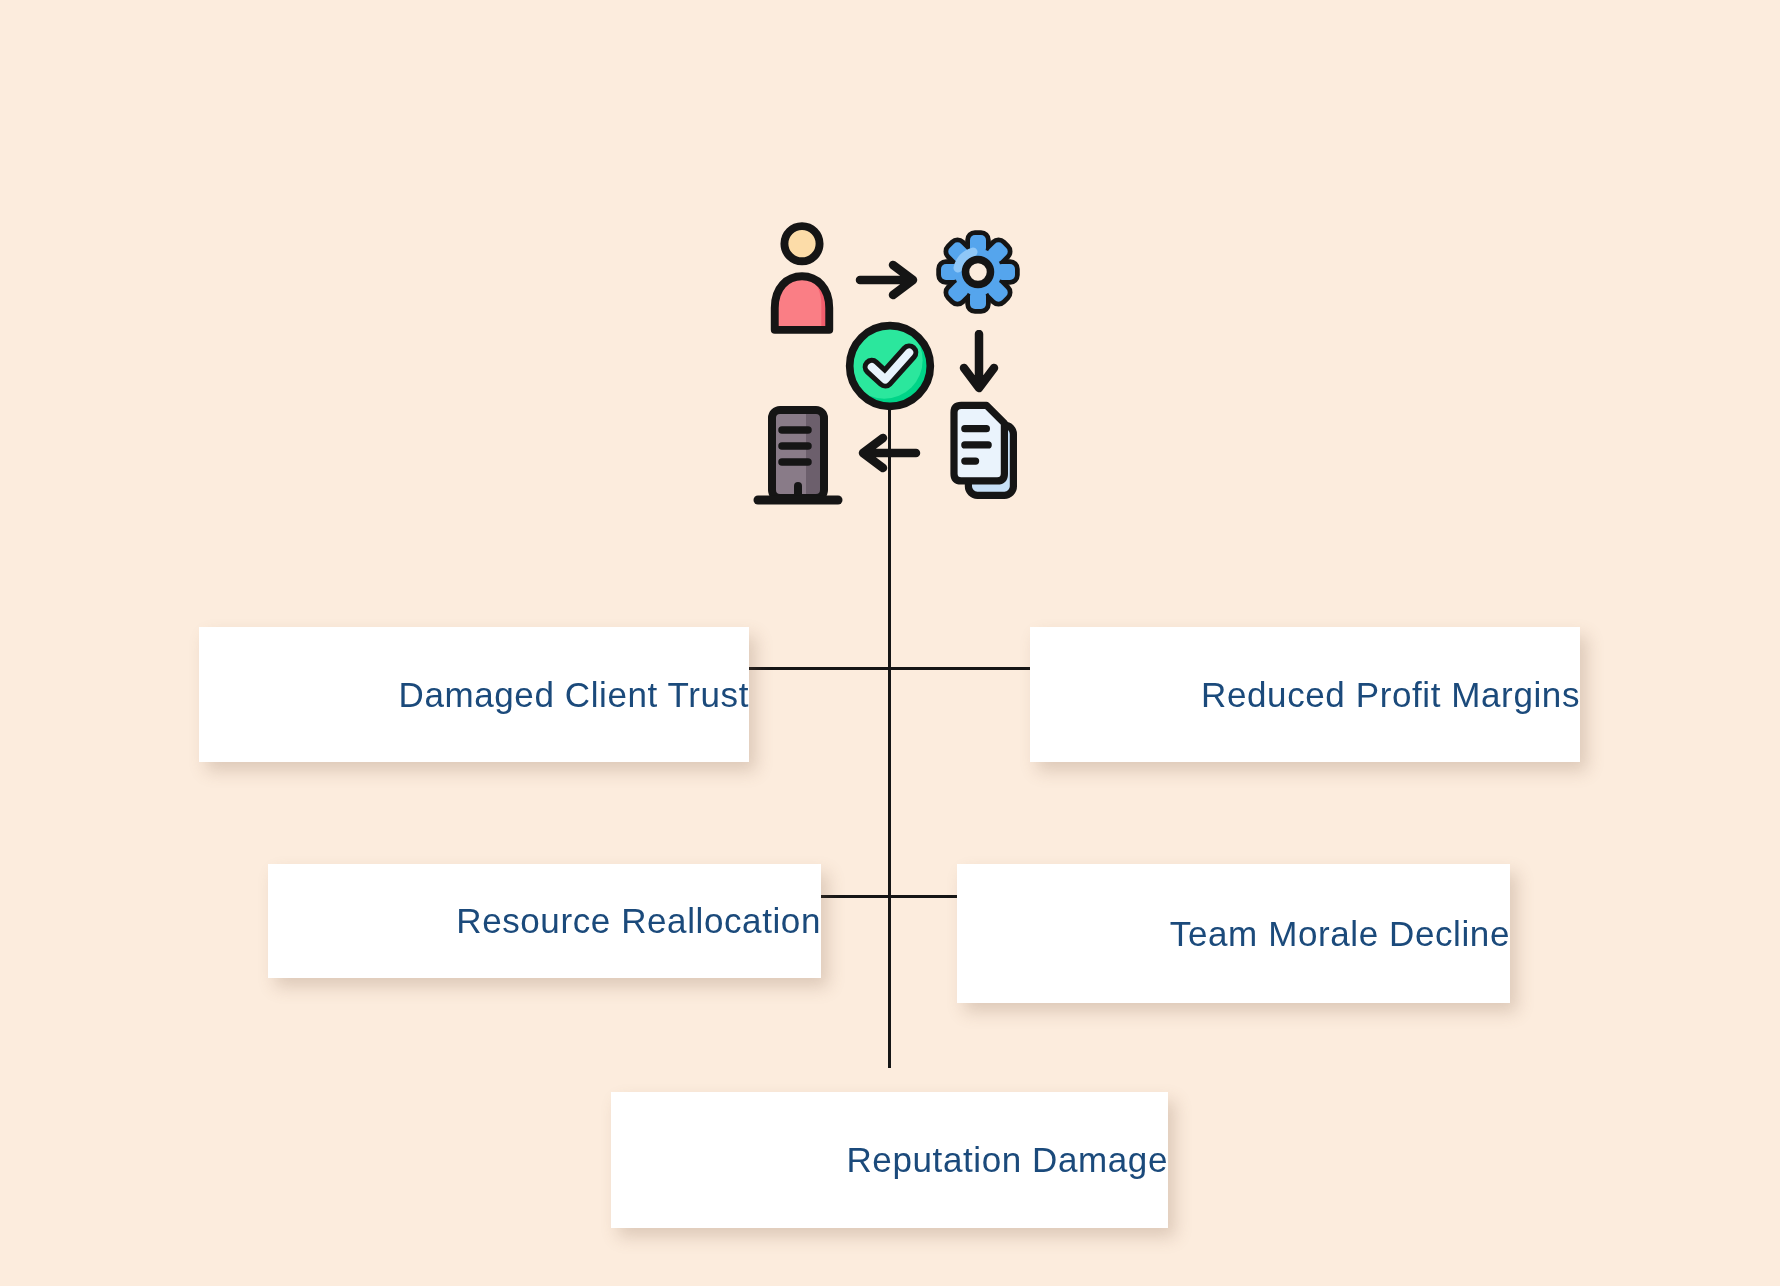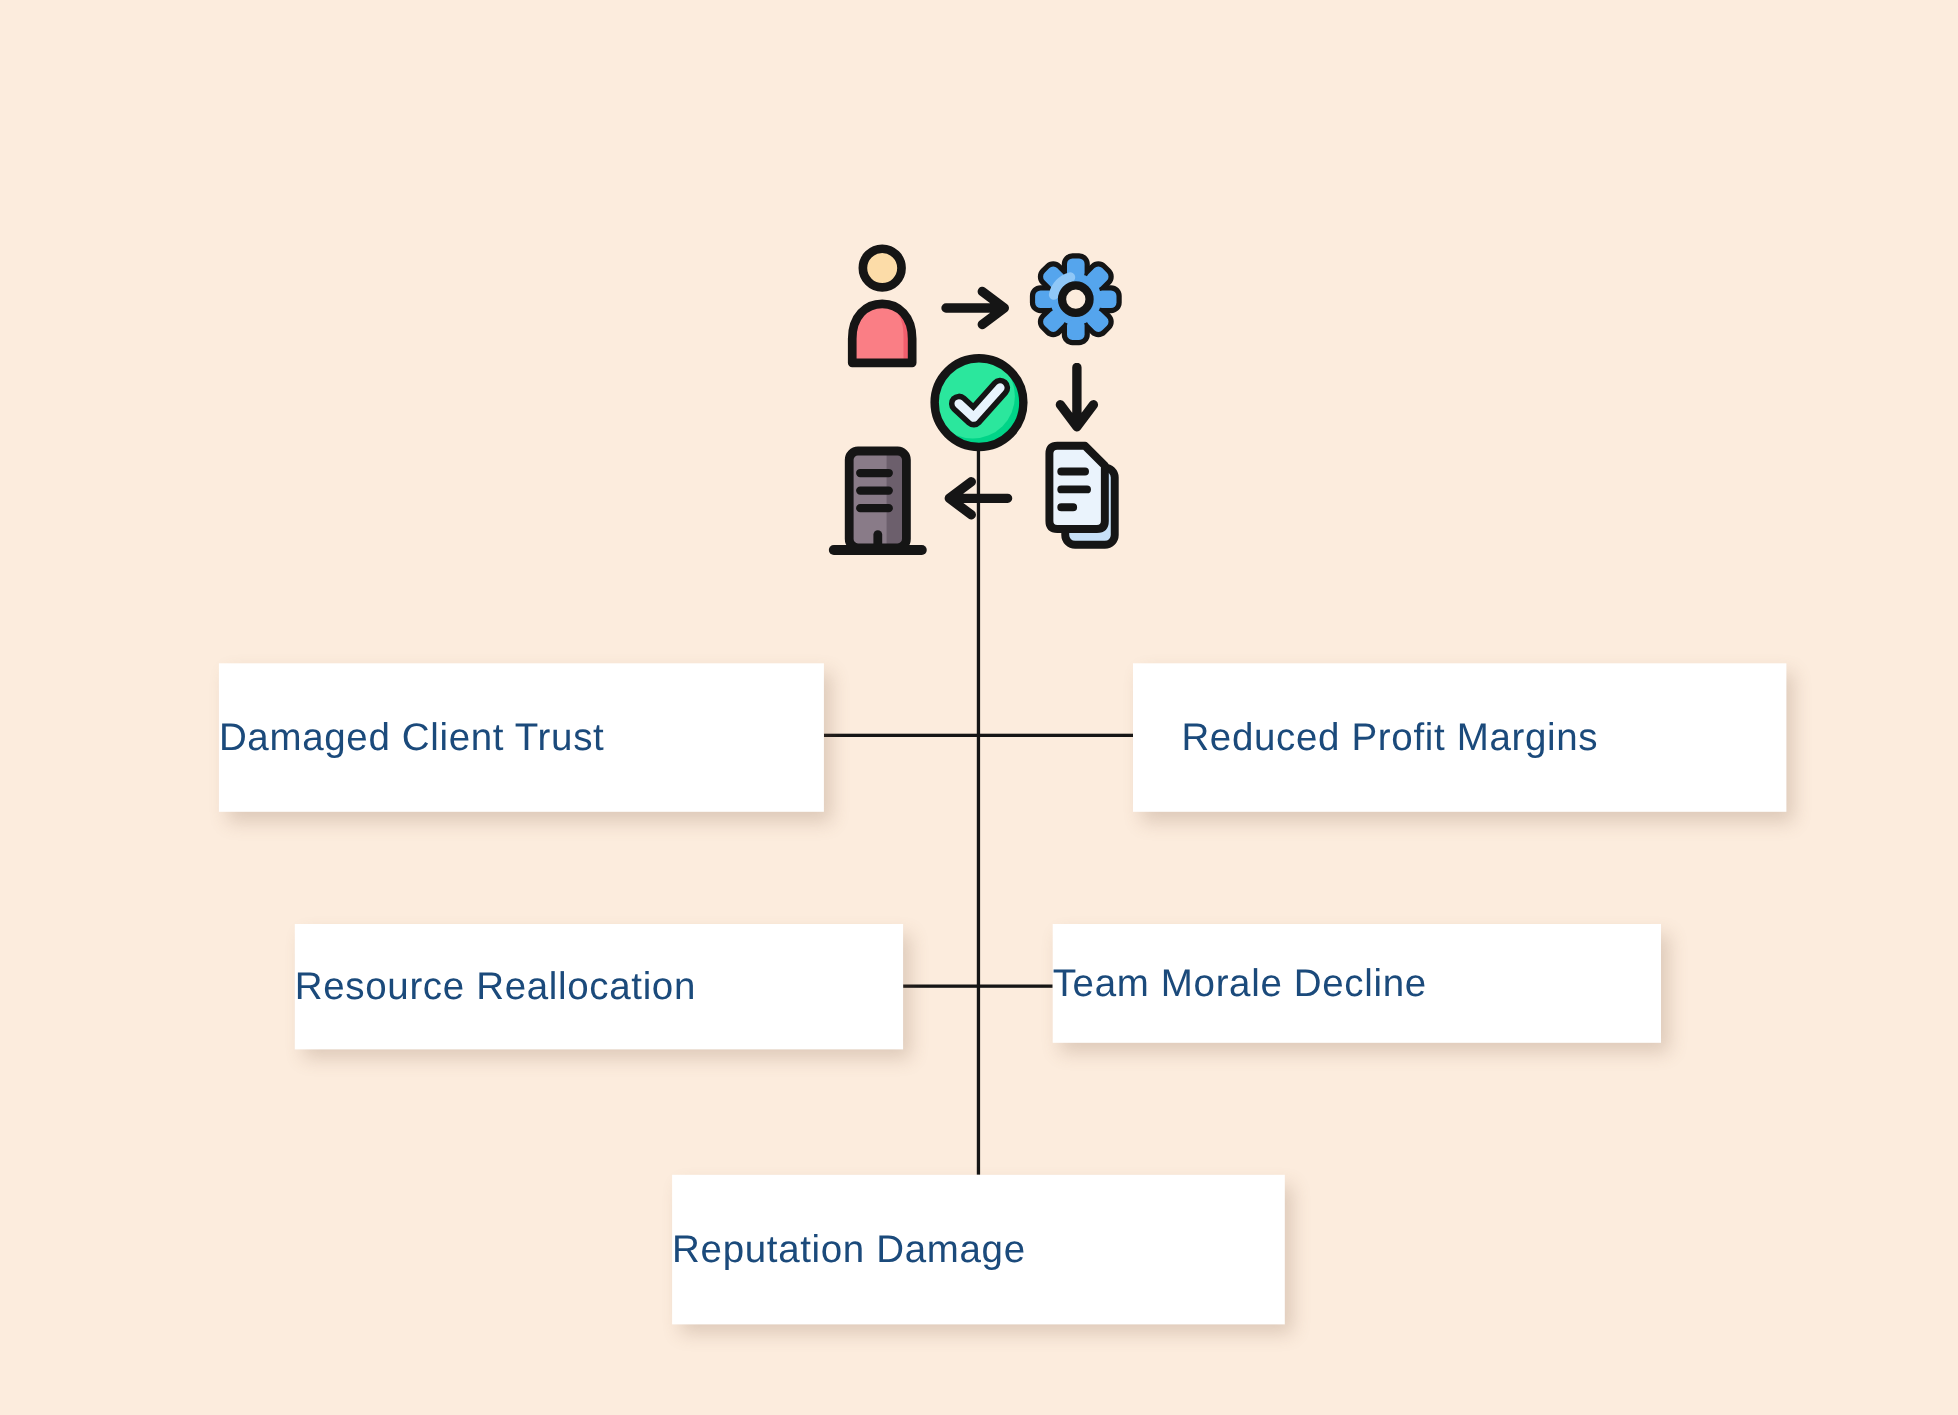--- a/index.html
+++ b/index.html
@@ -15,22 +15,23 @@
   .canvas{position:relative;width:1780px;height:1286px;background:var(--bg);}
   .title{
     position:absolute;left:0;top:68px;width:1780px;text-align:center;
     font-size:52px;font-weight:700;letter-spacing:1.5px;color:var(--navy);margin:0;
   }
   .vline{position:absolute;background:var(--ink);z-index:1;}
   .hline{position:absolute;background:var(--ink);z-index:1;}
   .icon{position:absolute;z-index:2;}
   .node{
     position:absolute;z-index:3;background:var(--box_bg);
-    display:flex;align-items:center;justify-content:flex-start;
+    display:flex;align-items:center;justify-content:flex-end;
     box-shadow:7px 9px 16px rgba(125,92,70,0.24);
+    margin-top:24px;
   }
   .node span{
     font-size:35px;font-weight:500;color:var(--navy);letter-spacing:0.6px;white-space:nowrap;
   }
   svg{display:block;}
 </style>
 </head>
 <body>
 
 <div class="canvas">
@@ -134,26 +135,26 @@
     <svg width="90" height="110" viewBox="0 0 100 122">
       <rect x="36" y="30" width="50" height="78" rx="10" style="fill:var(--doc_back);stroke:var(--ink);stroke-width:8;"></rect>
       <path d="M28,8 H56 L76,28 V84 Q76,92 68,92 H28 Q20,92 20,84 V16 Q20,8 28,8 Z" style="fill:var(--doc_front);stroke:var(--ink);stroke-width:8;stroke-linejoin:round;"></path>
       <path d="M32,34 H56 M32,52 H58 M32,70 H44" style="fill:none;stroke:var(--ink);stroke-width:8;stroke-linecap:round;"></path>
     </svg>
   </div>
 
   <div class="node" style="left:199px;top:603px;width:550px;height:135px;">
     <span>Damaged Client Trust</span>
   </div>
-  <div class="node" style="left:1030px;top:603px;width:550px;height:135px;padding-left:44px;">
+  <div class="node" style="left:1030px;top:603px;width:550px;height:135px;">
     <span>Reduced Profit Margins</span>
   </div>
   <div class="node" style="left:268px;top:840px;width:553px;height:114px;">
     <span>Resource Reallocation</span>
   </div>
-  <div class="node" style="left:957px;top:840px;width:553px;height:108px;">
+  <div class="node" style="left:957px;top:840px;width:553px;height:139px;">
     <span>Team Morale Decline</span>
   </div>
   <div class="node" style="left:611px;top:1068px;width:557px;height:136px;">
     <span>Reputation Damage</span>
   </div>
 
 </div>
 
 </body></html>

